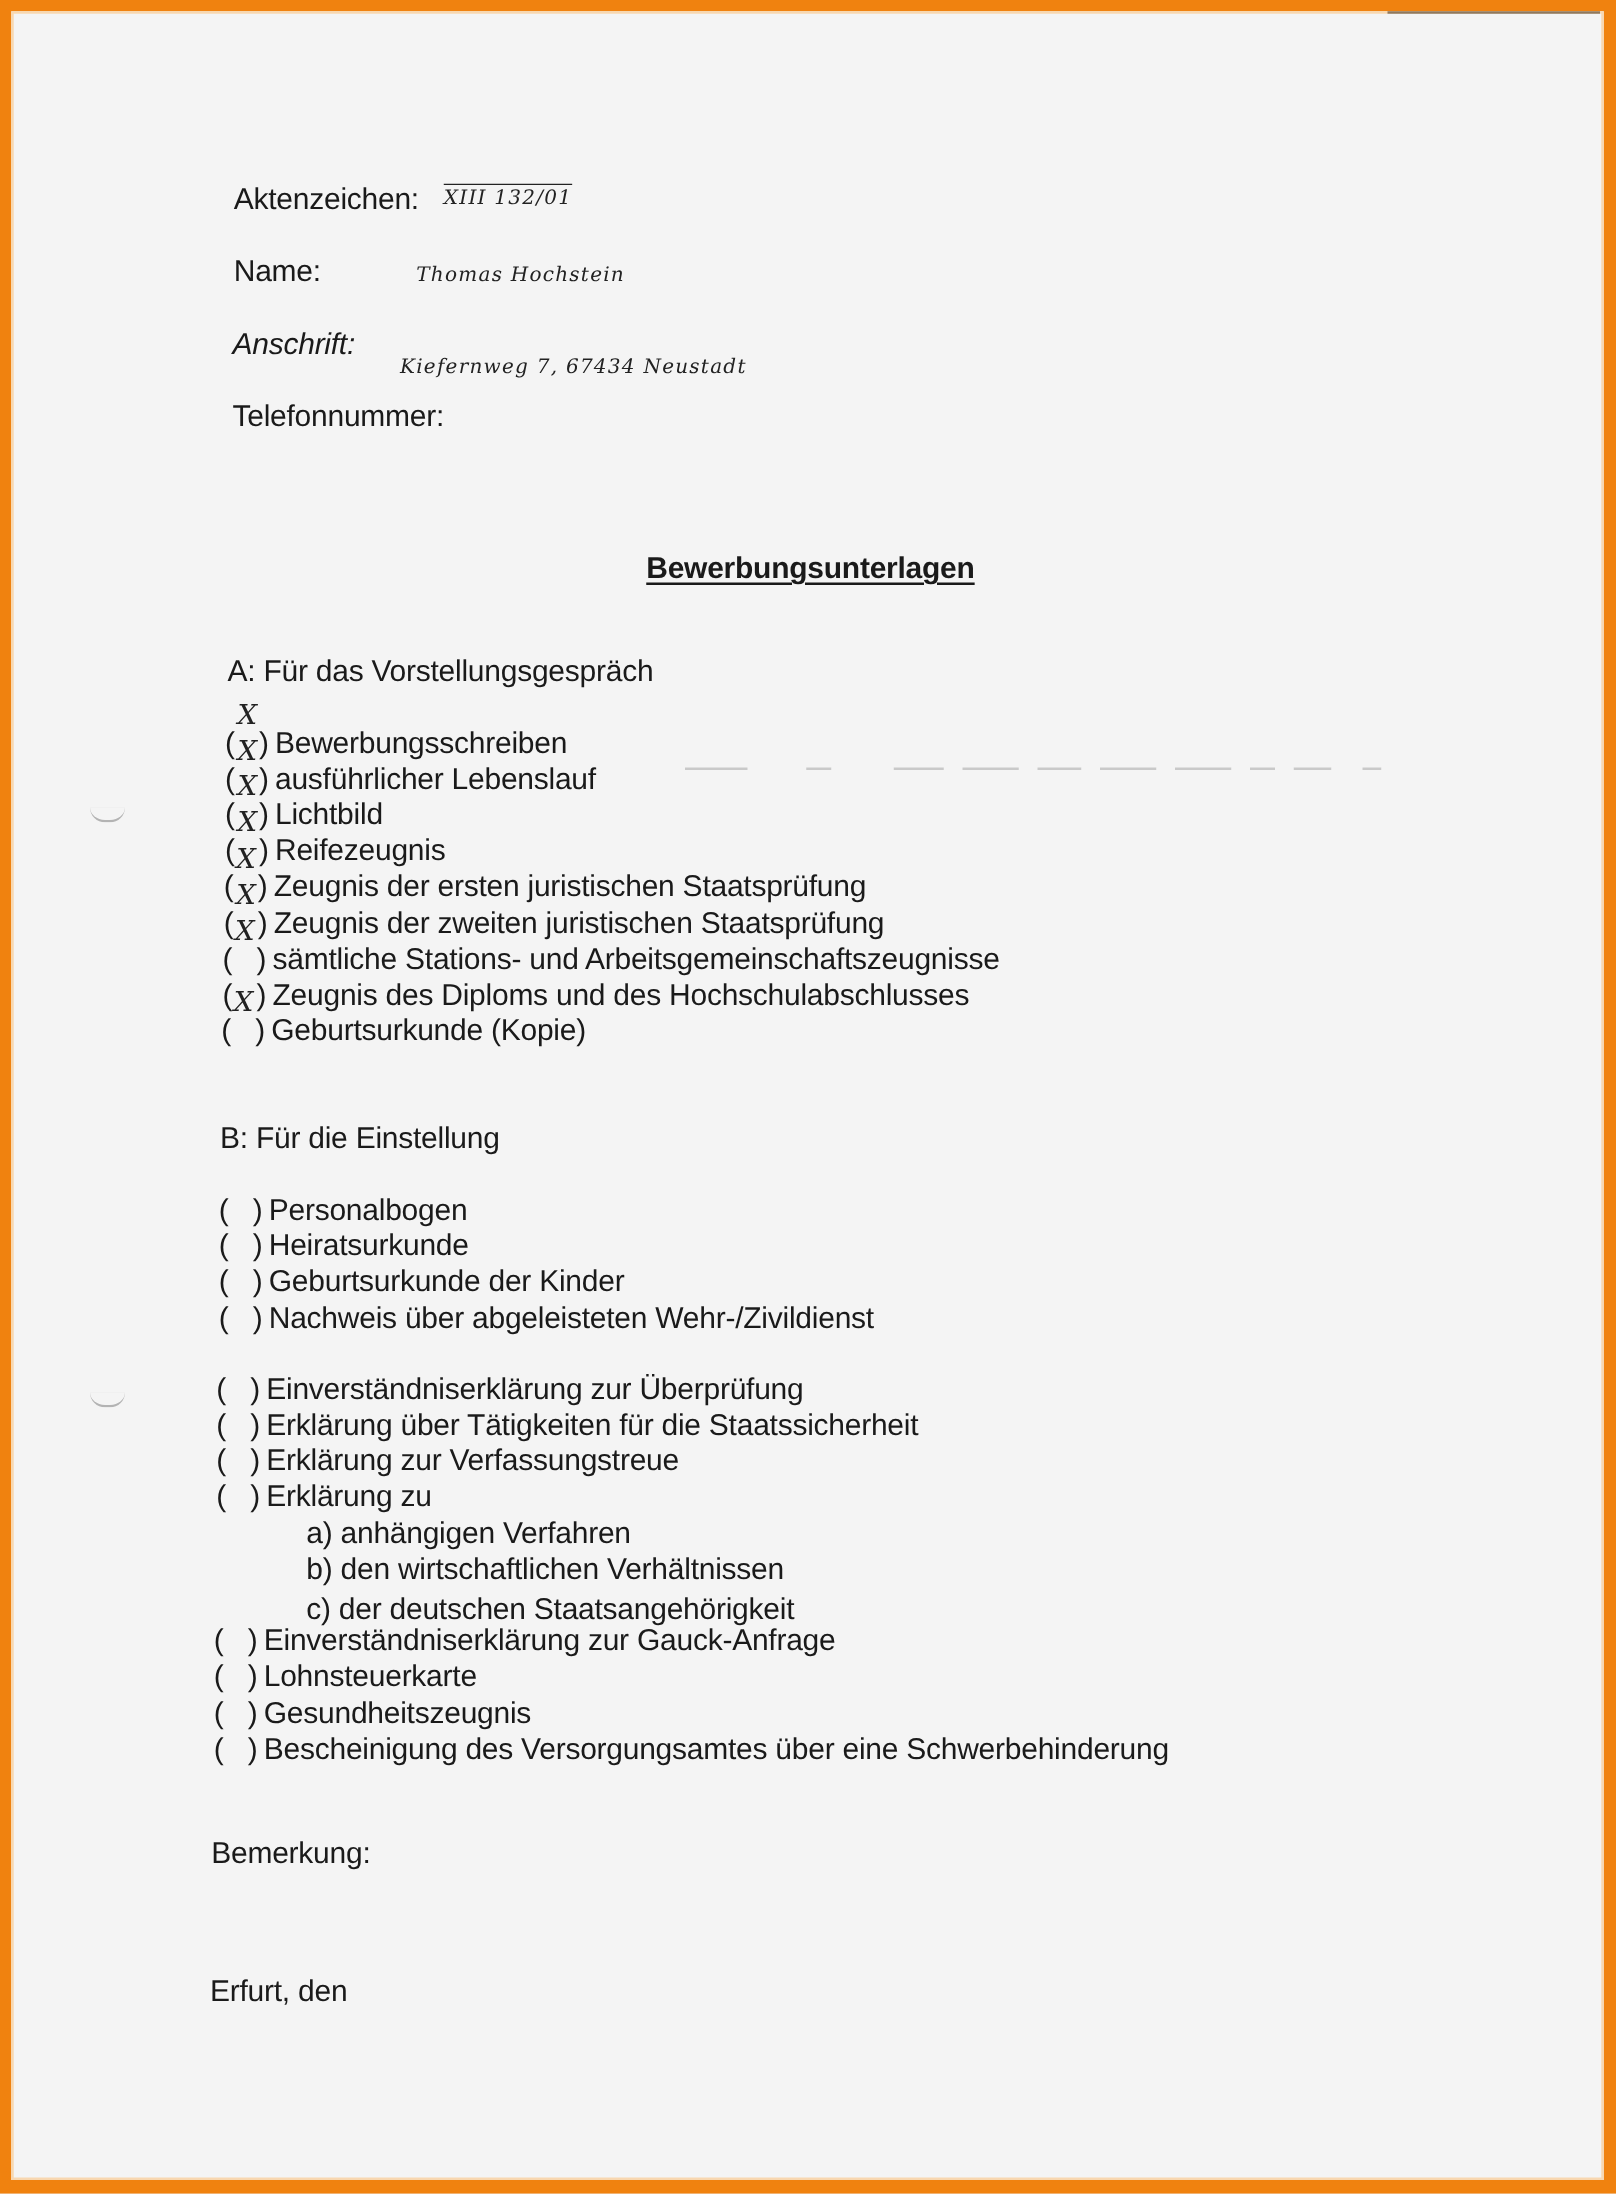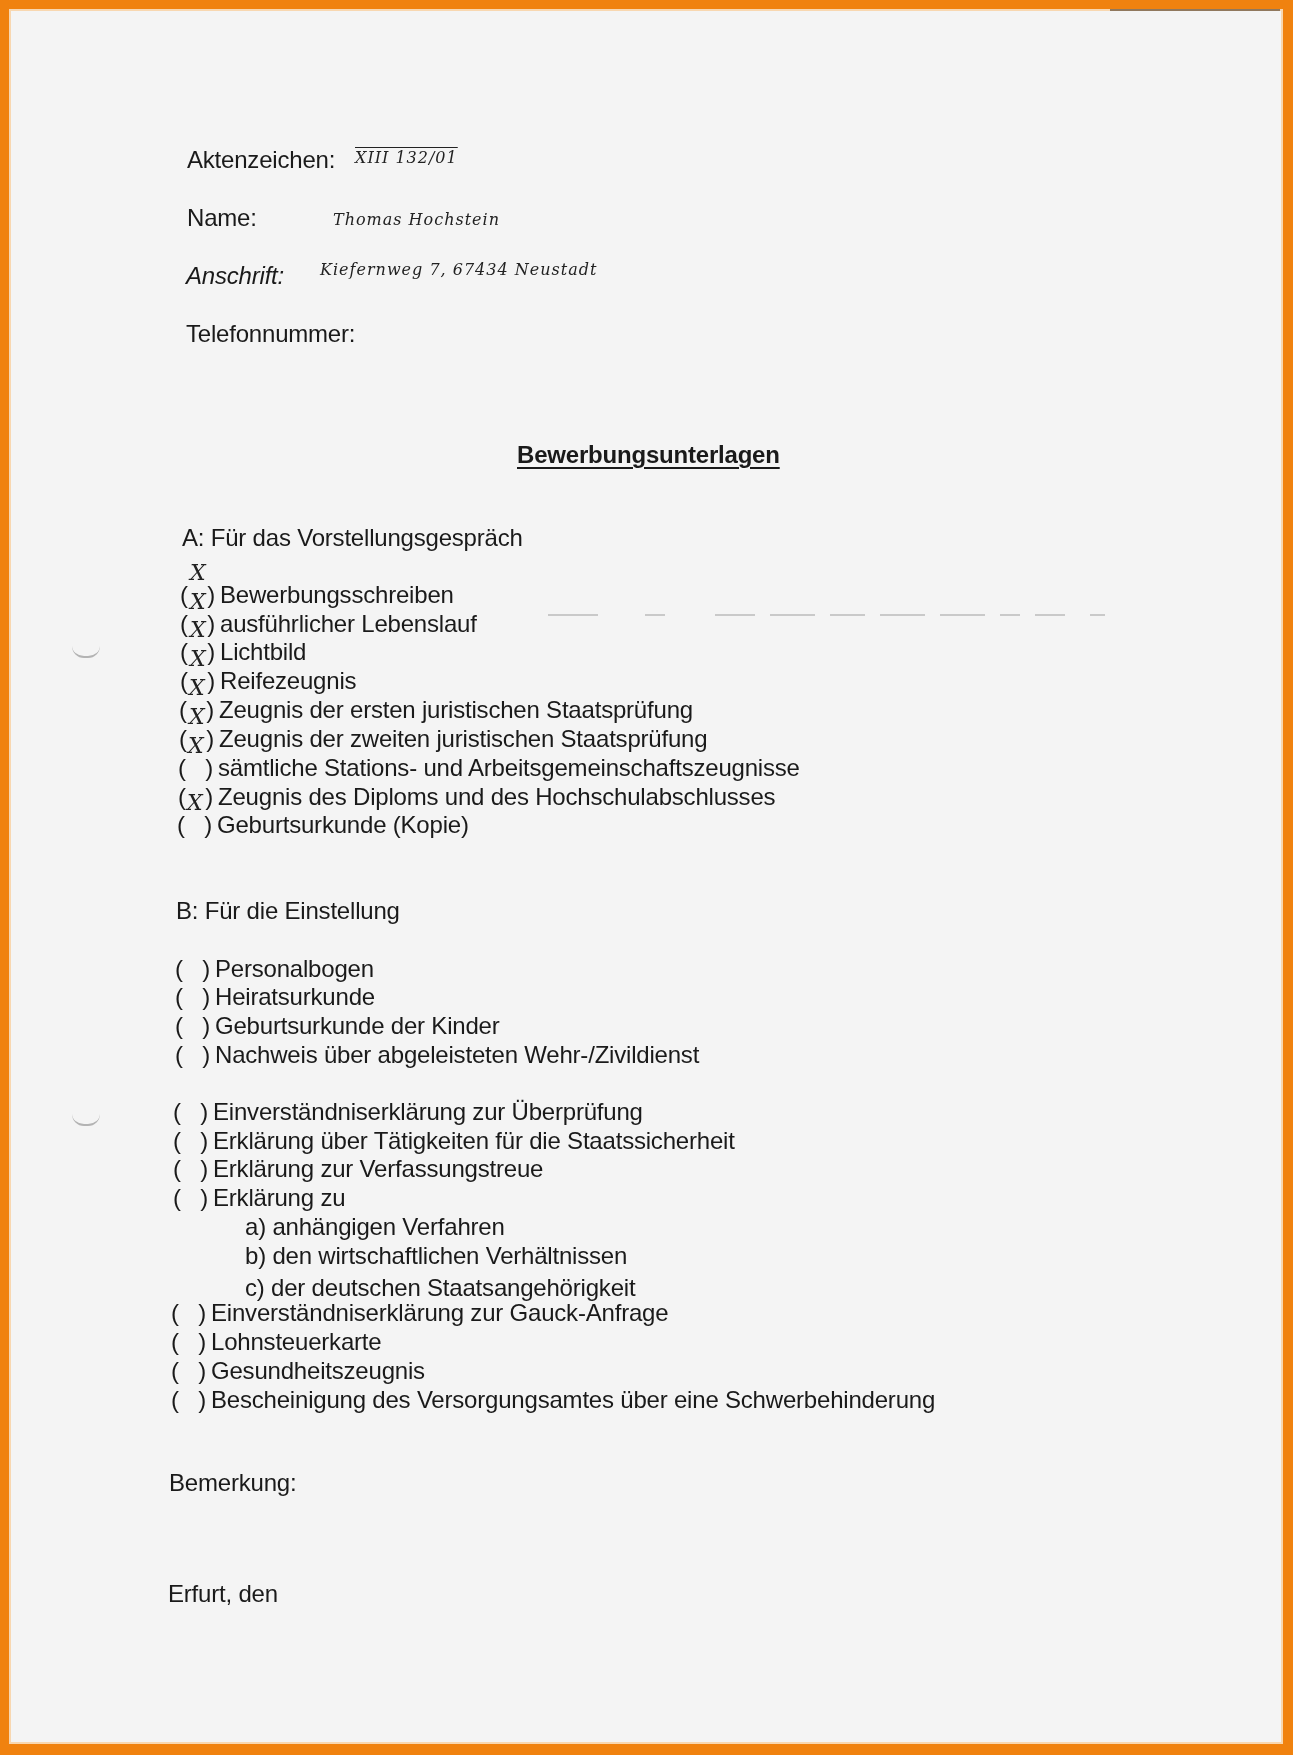--- a/index.html
+++ b/index.html
@@ -43,21 +43,21 @@
 <div class="dash" style="left:1090px;width:15px;"></div>
 
 <div>
   <span class="t" style="left:187px;top:146px;">Aktenzeichen:</span>
   <span class="hand" style="left:355px;top:144px;text-decoration:overline;">XIII 132/01</span>
 
   <span class="t" style="left:187px;top:204px;">Name:</span>
   <span class="hand" style="left:285px;top:206px;margin-left:48px;">Thomas Hochstein</span>
 
   <span class="t" style="left:186px;top:262px;font-style:italic;">Anschrift:</span>
-  <span class="hand" style="left:320px;top:256px;">Kiefernweg 7, 67434 Neustadt</span>
+  <span class="hand" style="left:320px;top:279px;">Kiefernweg 7, 67434 Neustadt</span>
 
   <span class="t" style="left:186px;top:320px;">Telefonnummer:</span>
   <span class="hand" style="left:380px;top:320px;"></span>
 </div>
 
 <span class="t title" style="left:517px;top:441px;">Bewerbungsunterlagen</span>
 
 <span class="t" style="left:182px;top:524px;">A: Für das Vorstellungsgespräch</span>
 
 <div>

